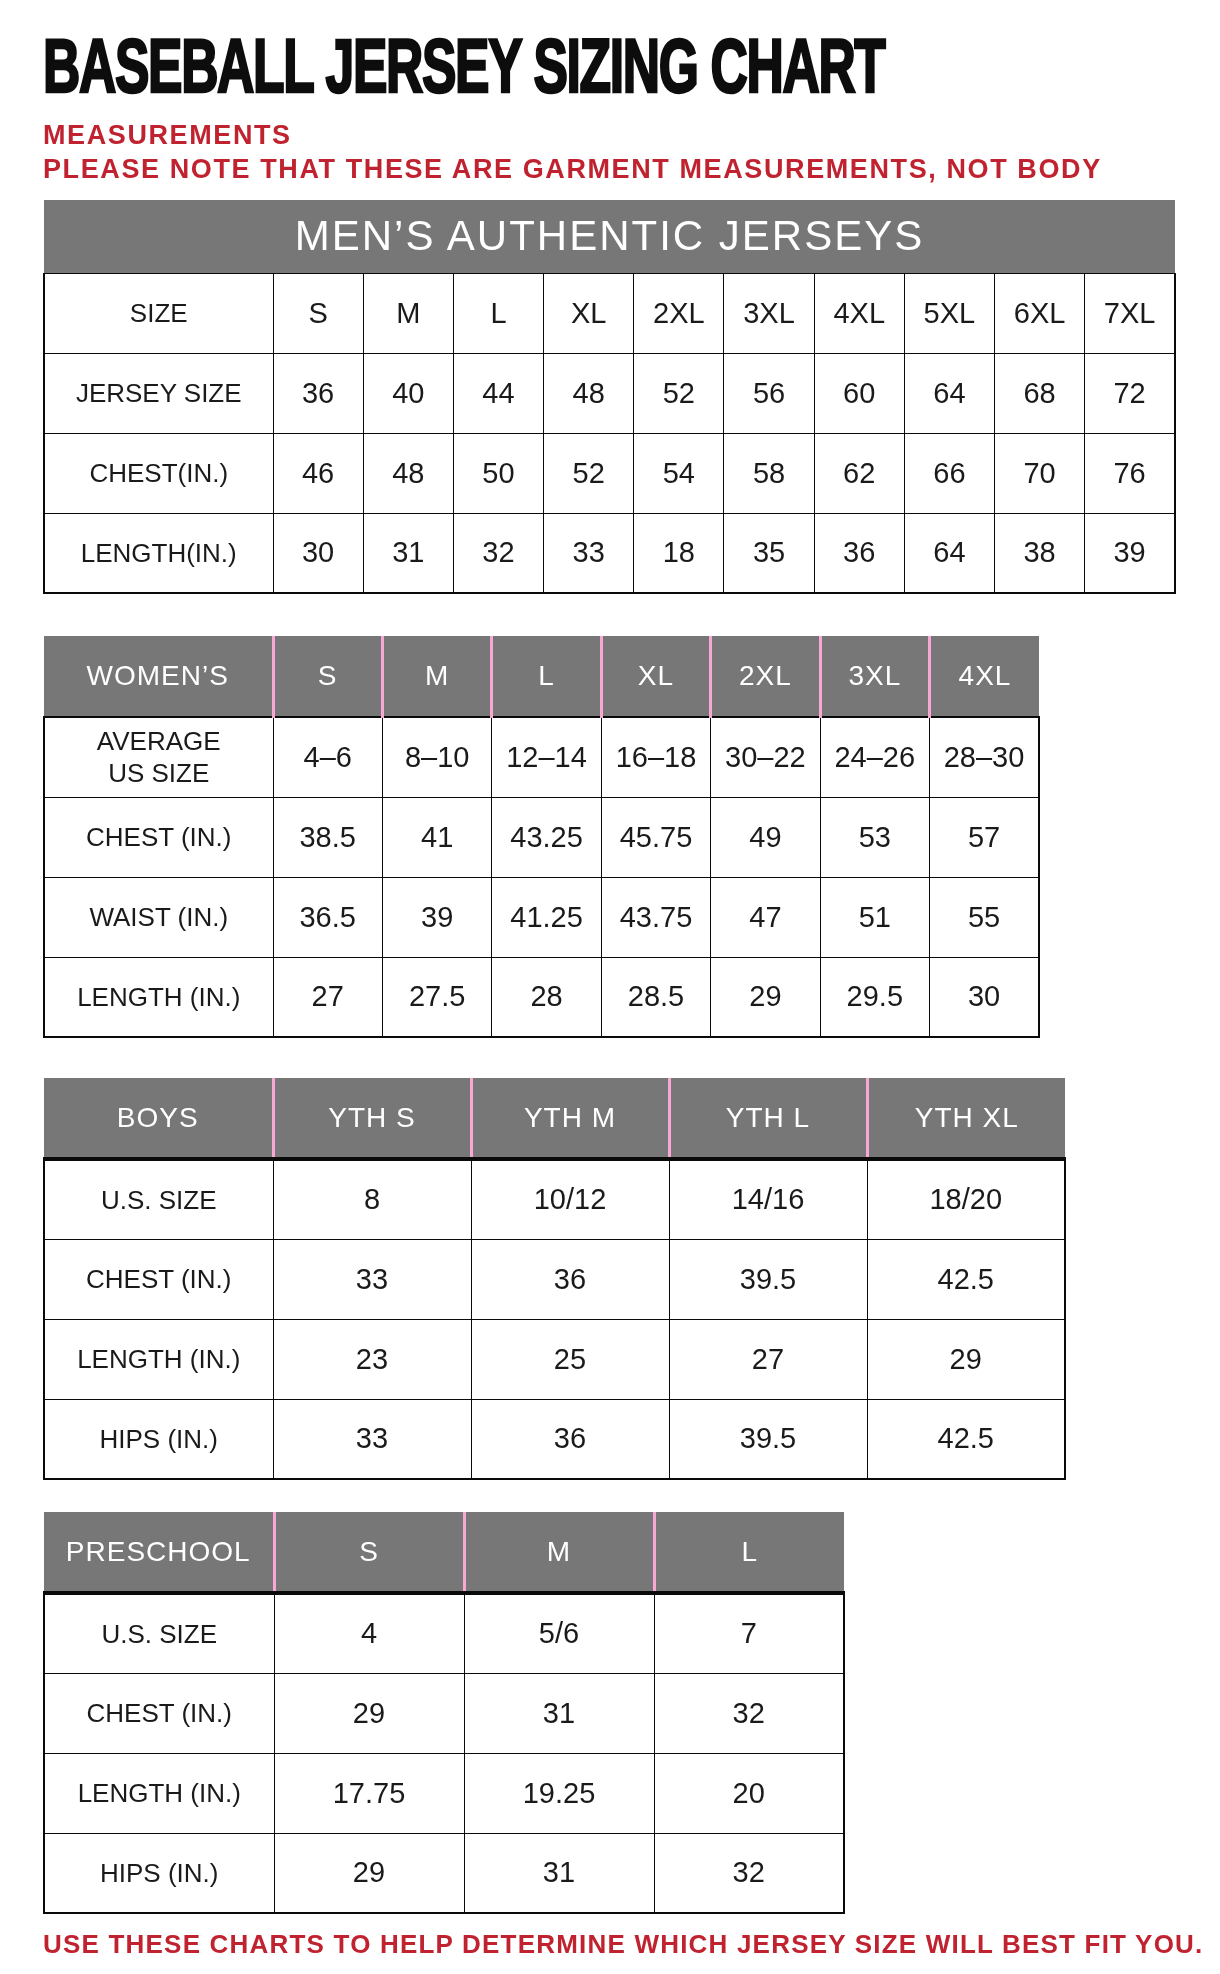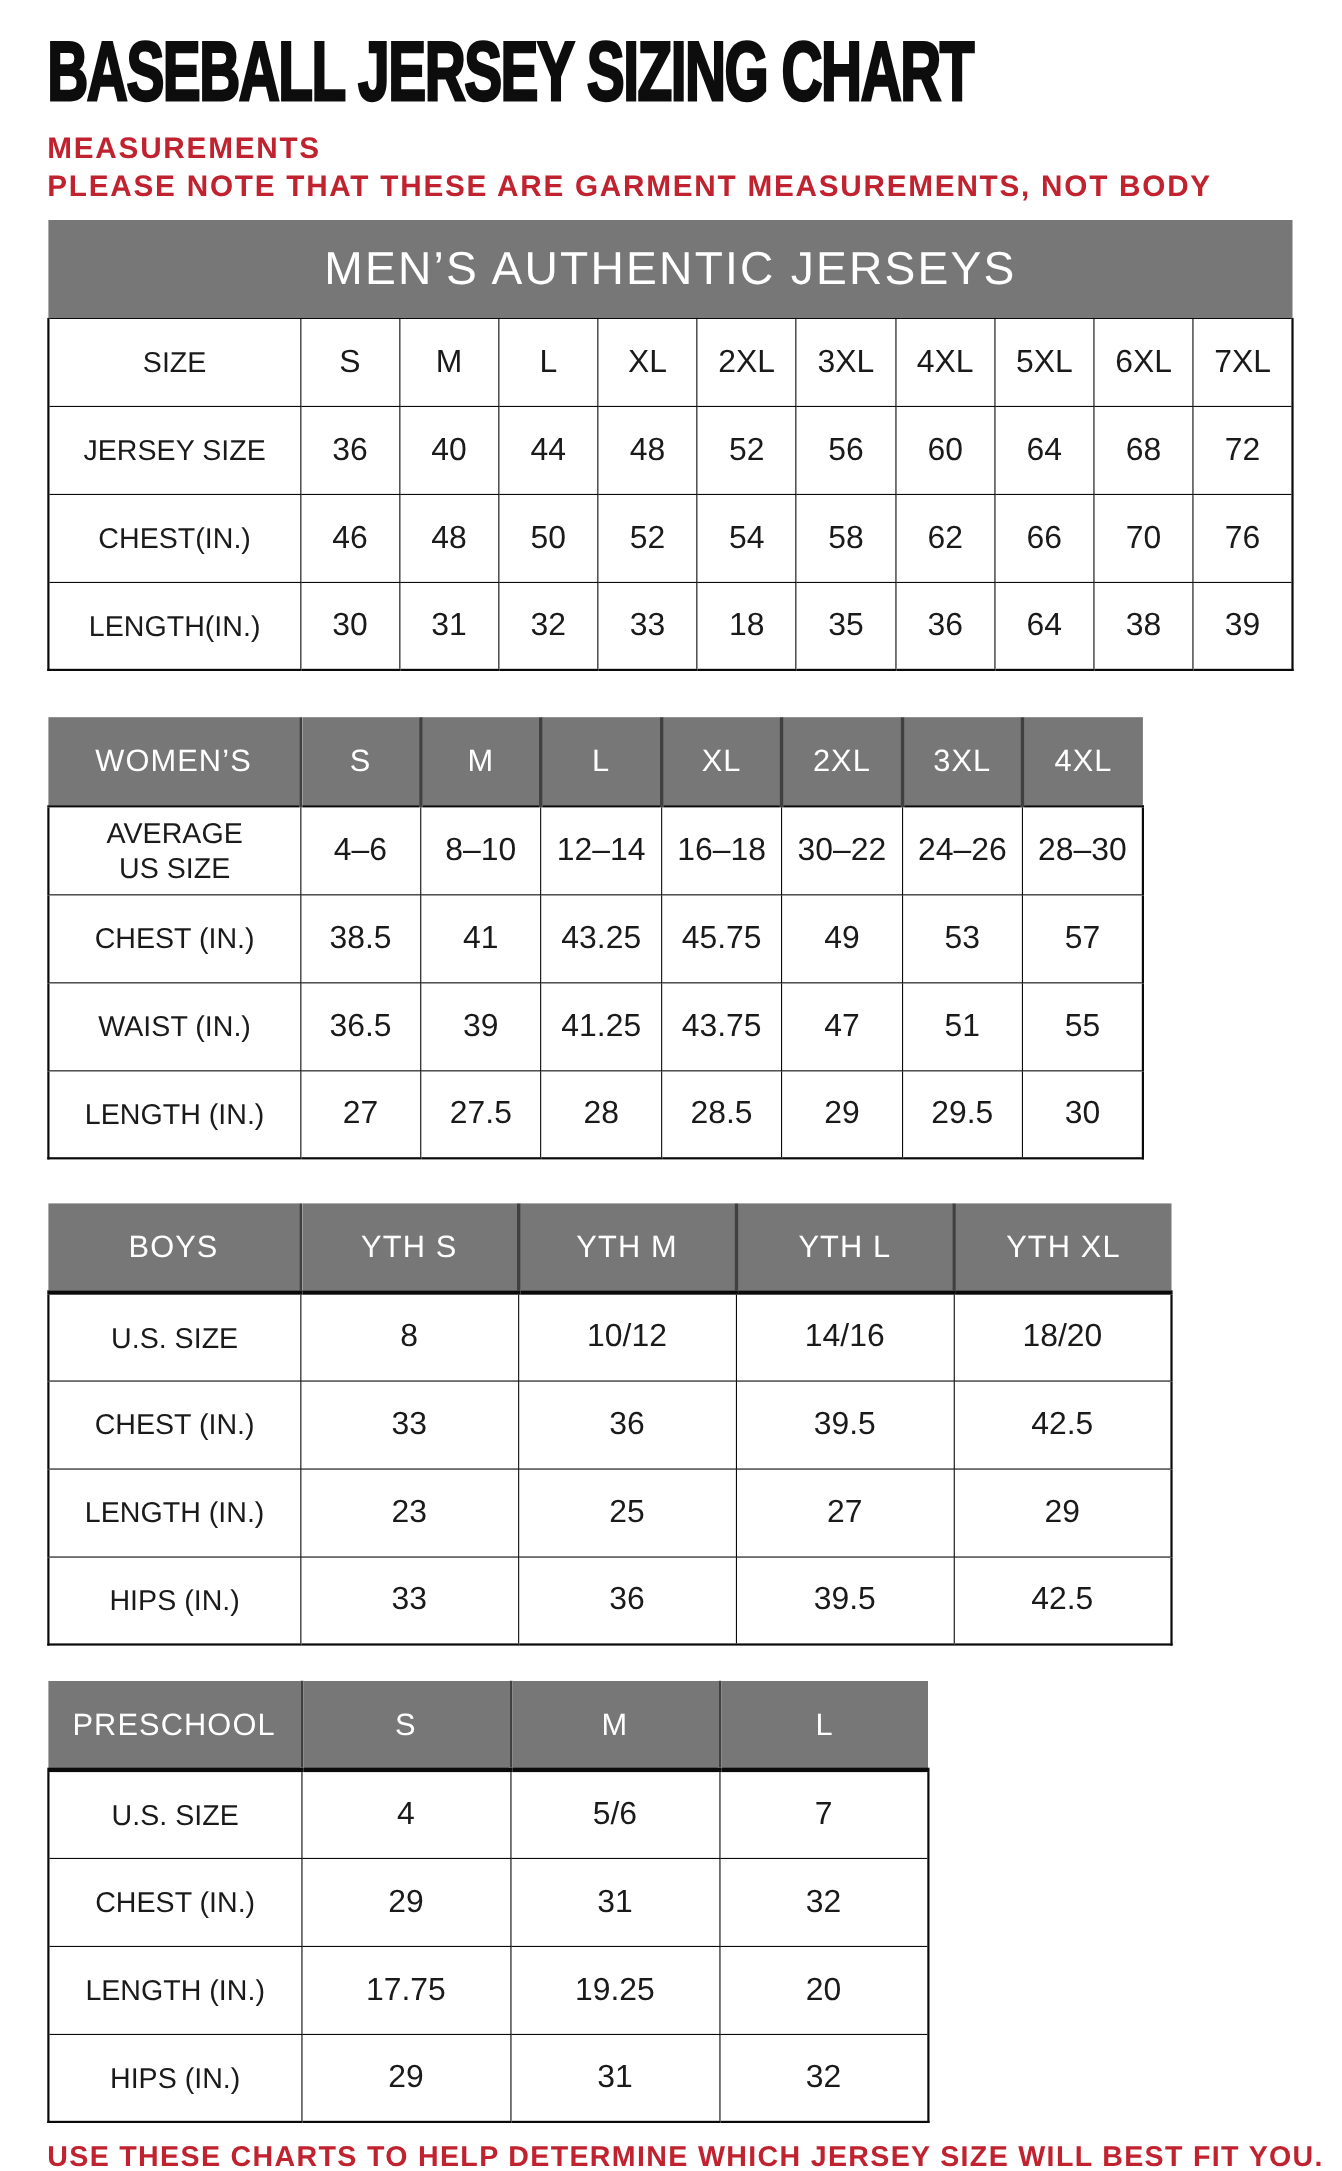--- a/index.html
+++ b/index.html
@@ -54,34 +54,34 @@
     vertical-align:middle;
     text-align:center;
     overflow:hidden;
   }
   tr.banner-row td{
     background:var(--gray);
     color:#ffffff;
     font-size:42px;
     font-weight:400;
     letter-spacing:2px;
-    height:89px;
+    height:73px;
     border:none;
     border-bottom:1px solid var(--line);
   }
   tr.head-row th{
     background:var(--gray);
     color:#ffffff;
     font-size:28px;
     font-weight:400;
     letter-spacing:1px;
     height:81px;
     border:none;
     border-left:3px solid #ffffff;
-    border-right:3px solid #404040;
+    border-right:3px solid #f9a8d4;
     border-bottom:2px solid var(--line);
   }
   tr.head-row th:first-child{border-left:none;}
   tr.head-row th:last-child{border-right:none;}
   table.boys tr.head-row th,
   table.preschool tr.head-row th{border-bottom:4px solid var(--line);}
 
   td.rowlabel,td.val{
     background:#ffffff;
     border:1px solid var(--line);

